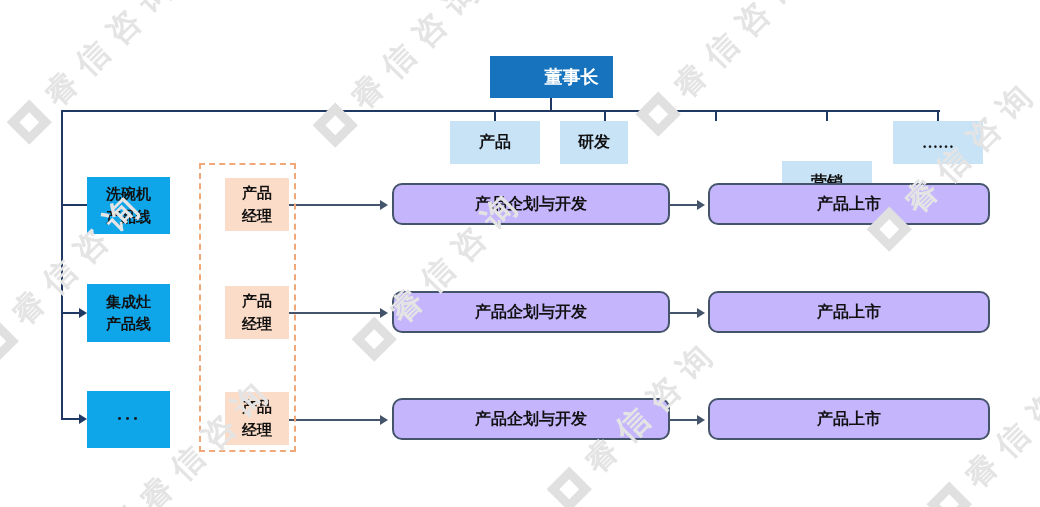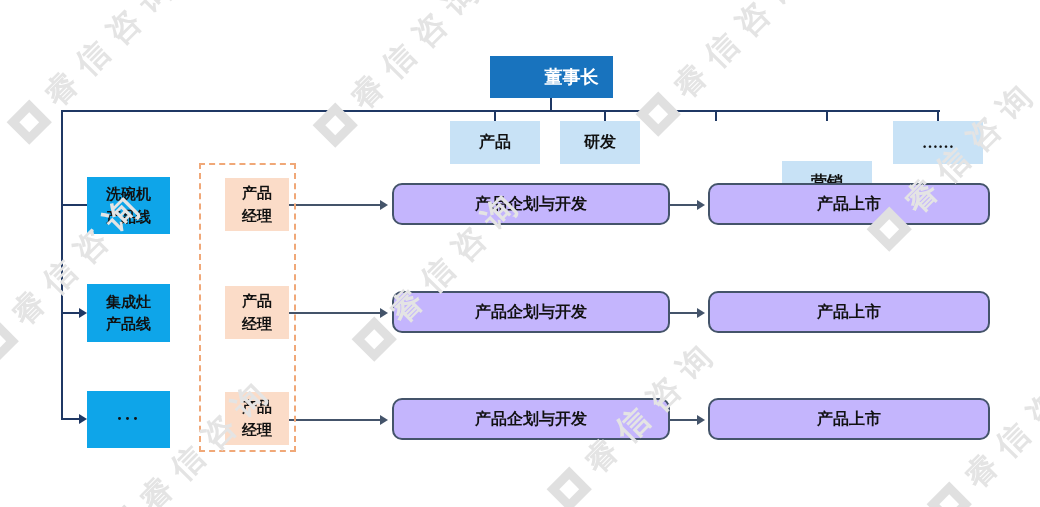--- a/index.html
+++ b/index.html
@@ -103,21 +103,21 @@
   <div class="aline" style="left:670px;top:312px;width:28px;height:2px;"></div>
   <div class="arr-r arr-flow" style="left:697px;top:308px;"></div>
   <div class="aline" style="left:670px;top:419px;width:28px;height:2px;"></div>
   <div class="arr-r arr-flow" style="left:697px;top:415px;"></div>
 
   <div class="dashed-frame"></div>
 
   <div class="box root-box" style="left:490px;top:56px;width:123px;height:42px;">董事长</div>
 
   <div class="box dept-box" style="left:450px;top:121px;width:90px;height:43px;">产品</div>
-  <div class="box dept-box" style="left:560px;top:121px;width:80px;height:43px;">研发</div>
+  <div class="box dept-box" style="left:560px;top:121px;width:68px;height:43px;">研发</div>
   <div class="box dept-box" style="left:782px;top:121px;width:90px;height:43px;margin-top:40px;">营销</div>
   <div class="box dept-box" style="left:893px;top:121px;width:90px;height:43px;">……</div>
 
   <div class="box line-box" style="left:87px;top:177px;width:83px;height:57px;">洗碗机
 产品线</div>
   <div class="box mgr-box" style="left:225px;top:178px;width:64px;height:53px;">产品
 经理</div>
   <div class="box stage-box" style="left:392px;top:183px;width:278px;height:42px;">产品企划与开发</div>
   <div class="box stage-box" style="left:708px;top:183px;width:282px;height:42px;">产品上市</div>
 

